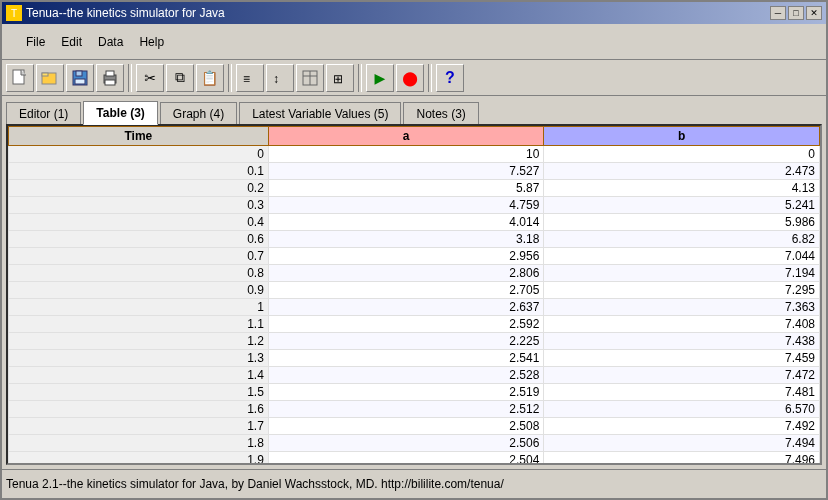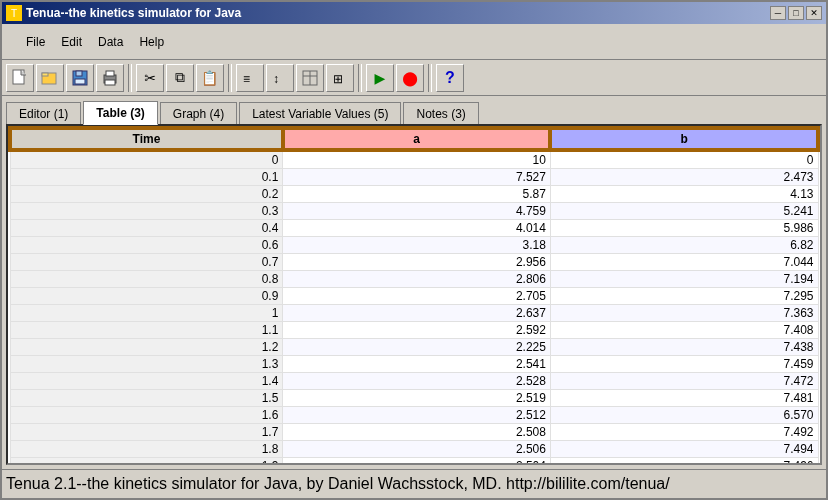--- a/index.html
+++ b/index.html
@@ -41,21 +41,21 @@
       width: 16px;
       height: 16px;
       background: #ffcc00;
       display: flex;
       align-items: center;
       justify-content: center;
       font-size: 10px;
     }
     .title-text {
       font-size: 12px;
-      font-weight: bold;
+      font-weight: normal;
     }
     .title-buttons {
       display: flex;
       gap: 2px;
     }
     .title-btn {
       width: 16px;
       height: 14px;
       background: #d4d0c8;
       border: 1px solid #808080;
@@ -160,21 +160,21 @@
       overflow-x: hidden;
     }
 
     table {
       width: 100%;
       border-collapse: collapse;
     }
 
     thead th {
       background: #d4d0c8;
-      border: 4px solid #a16207;
+      border: 1px solid #a16207;
       padding: 2px 4px;
       text-align: center;
       font-weight: bold;
       position: sticky;
       top: 0;
       z-index: 2;
     }
     thead th.col-a {
       background: #ffaaaa;
     }
@@ -200,21 +200,21 @@
     }
 
     
     .status-bar {
       height: 20px;
       background: #d4d0c8;
       border-top: 1px solid #808080;
       display: flex;
       align-items: center;
       padding: 14px 4px;
-      font-size: 16px;
+      font-size: 12px;
       flex-shrink: 0;
     }
   </style>
 </head>
 <body>
 
 <div class="window">
 
   <div class="title-bar">
     <div class="title-bar-left">

